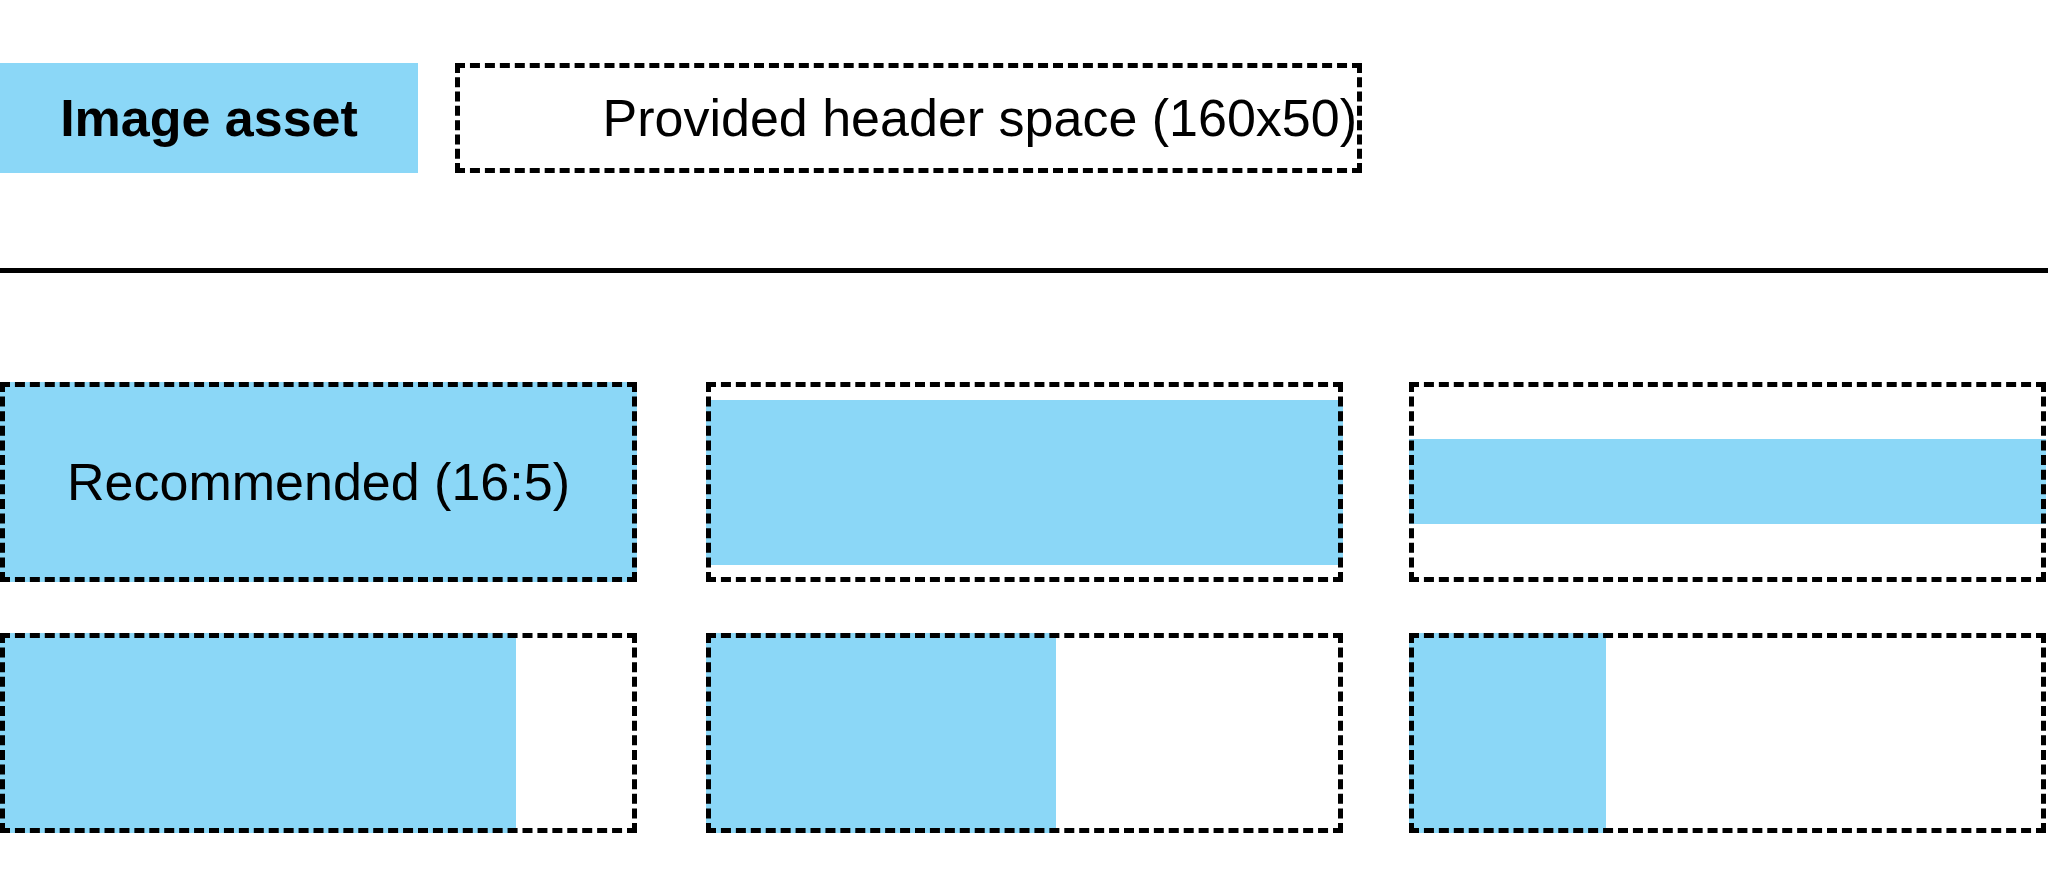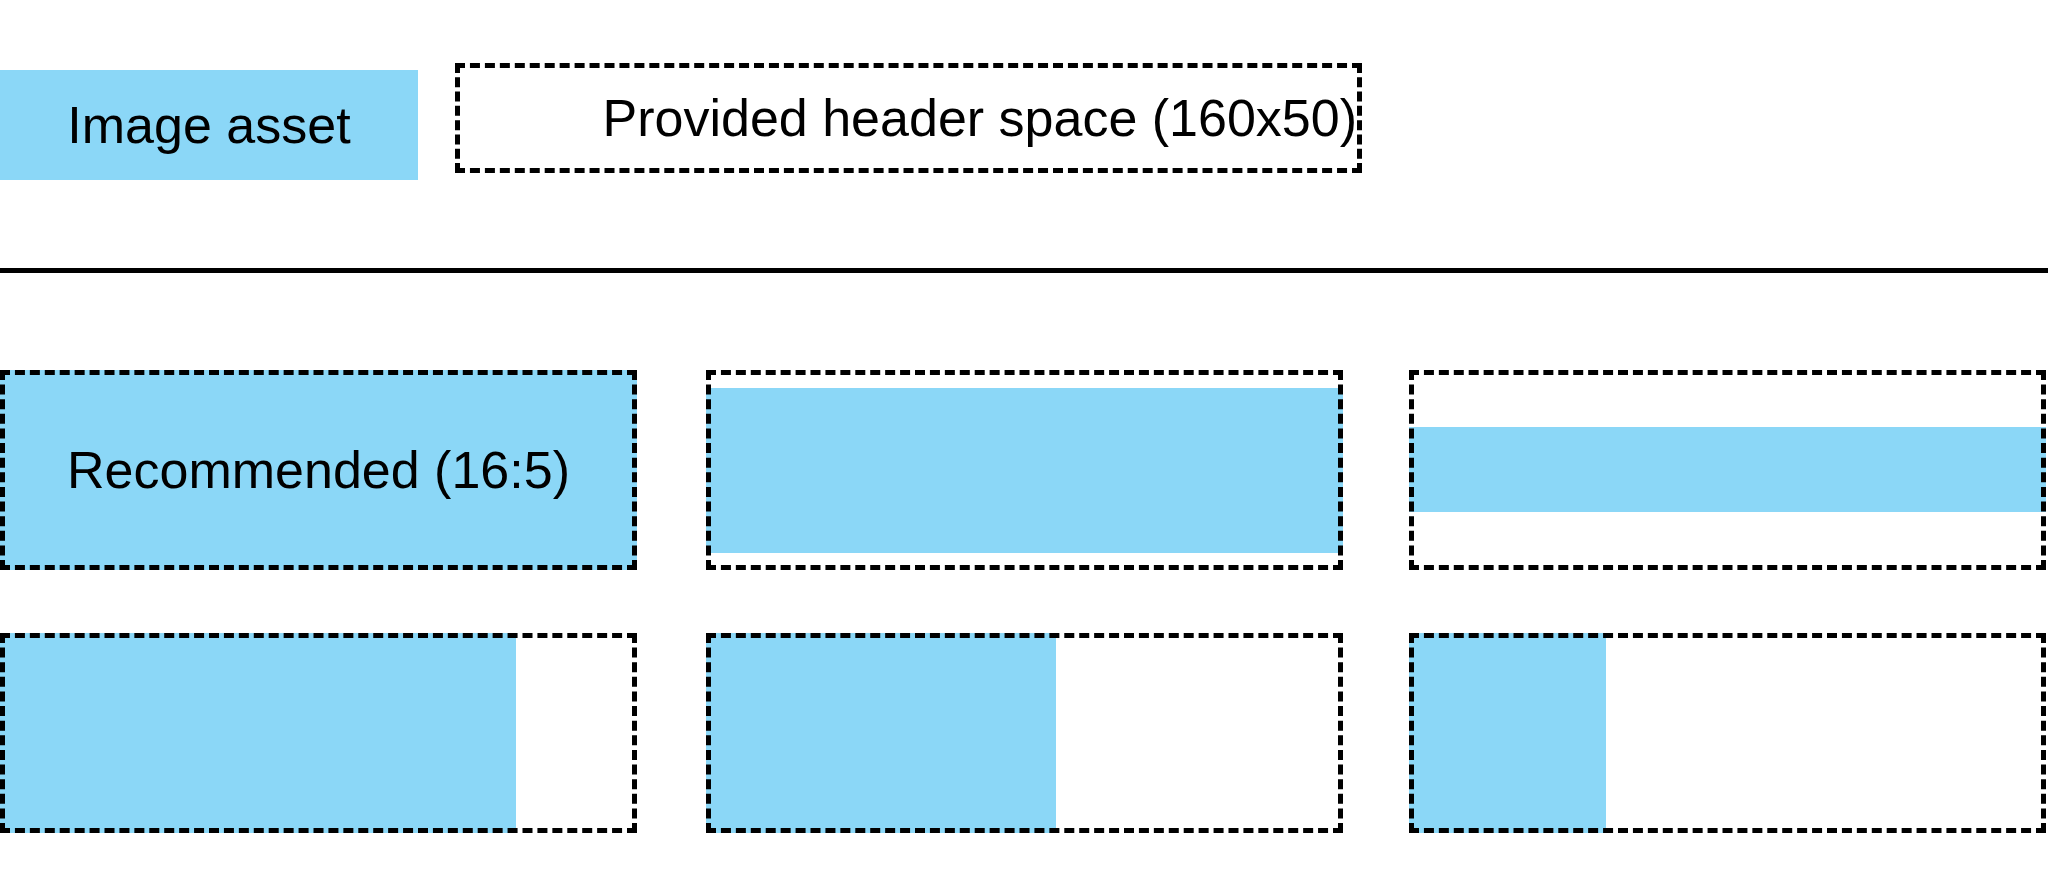--- a/index.html
+++ b/index.html
@@ -24,24 +24,24 @@
   .label {
     color: var(--text);
     font-size: 52px;
     line-height: 1;
     white-space: nowrap;
   }
 
   
   .legend-asset {
     position: absolute;
-    left: 0; top: 70px;
+    left: 0; top: 63px;
     width: 418px; height: 110px;
     background: var(--asset-blue);
-    display: flex; align-items: center; justify-content: center;
+    display: flex; align-items: center; justify-content: center; font-weight: bold;
   }
   .legend-space {
     position: absolute;
     left: 455px; top: 63px;
     width: 907px; height: 110px;
     border: 5px dashed var(--border);
     display: flex; align-items: center; justify-content: flex-end;
   }
 
   
@@ -50,21 +50,21 @@
     left: 0; top: 268px;
     width: 2048px; height: 5px;
     background: var(--border);
   }
 
   
   .frame {
     position: absolute;
     width: 637px; height: 200px;
   }
-  .r1 { top: 370px; }
+  .r1 { top: 382px; }
   .r2 { top: 633px; }
   .c1 { left: 0; }
   .c2 { left: 706px; }
   .c3 { left: 1409px; }
 
   .fill {
     position: absolute;
     background: var(--asset-blue);
     z-index: 1;
   }

